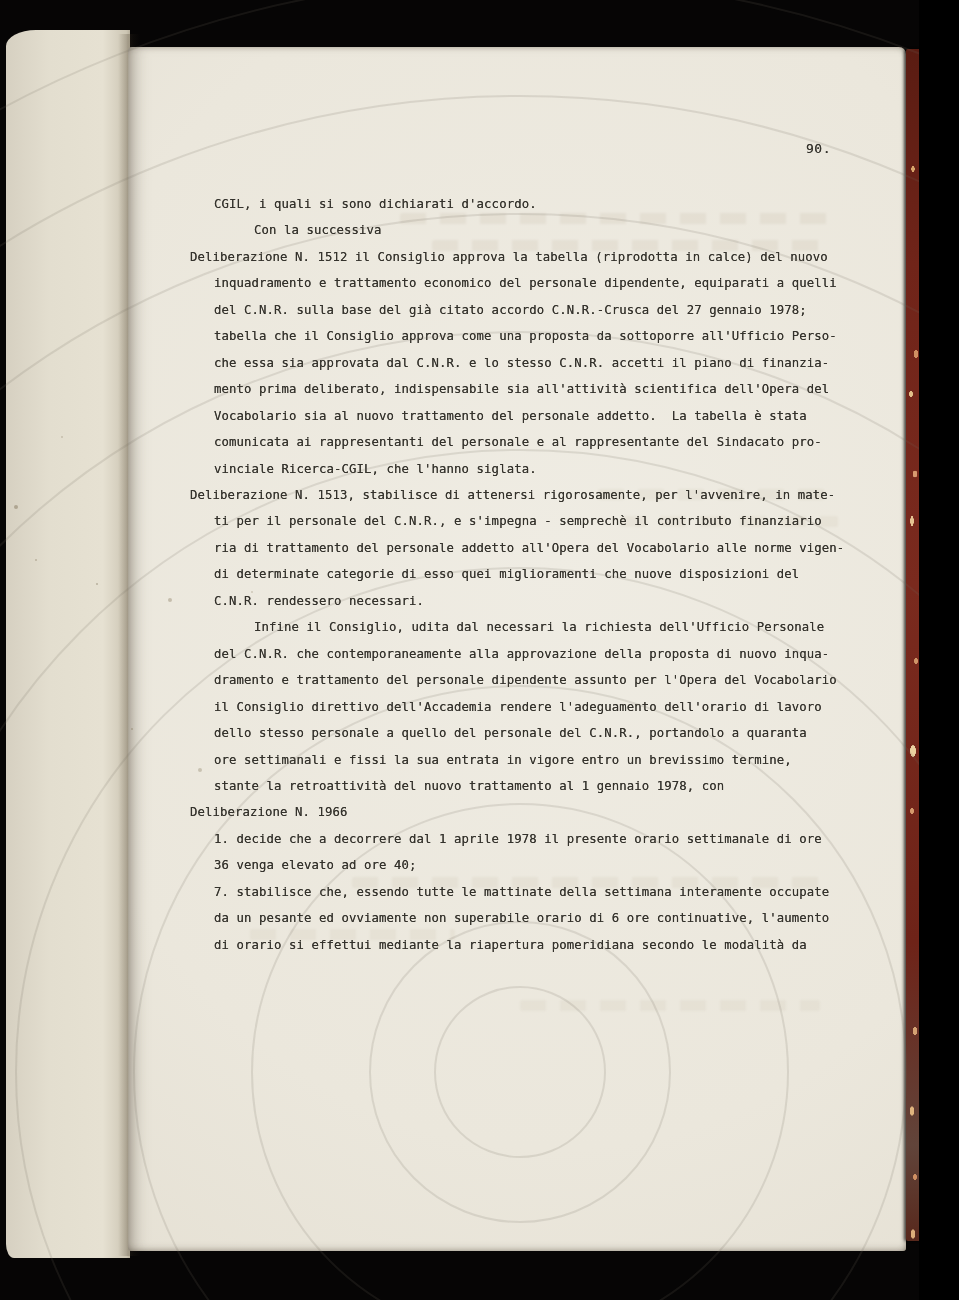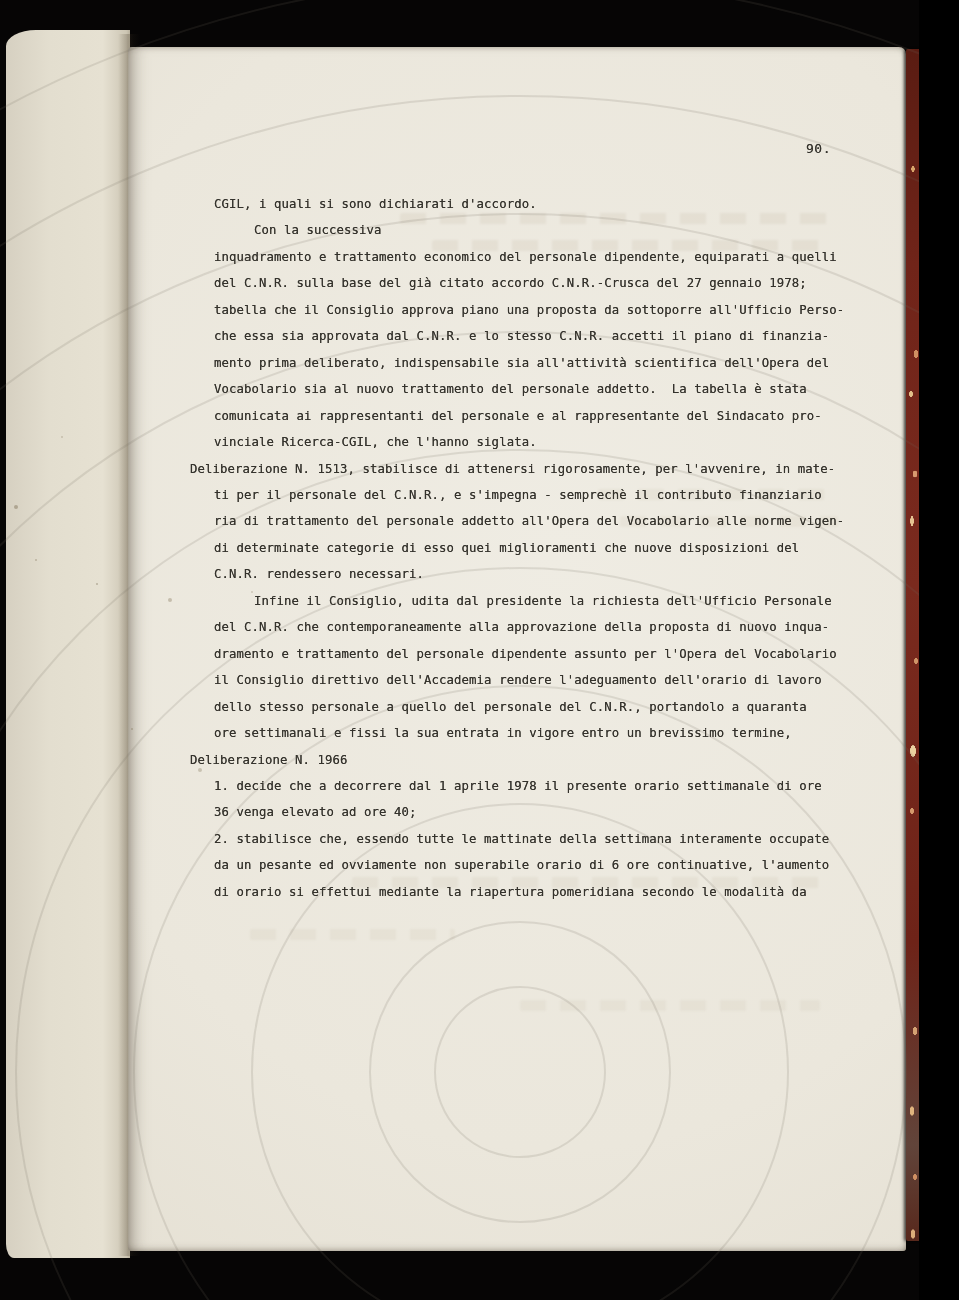--- a/index.html
+++ b/index.html
@@ -116,43 +116,45 @@
   <div class="ghost g6"></div>
   <div class="ghost g7"></div>
 
   <div class="speck"></div>
 
   <div class="page-number">90.</div>
 
   <div class="text-block">
       <div class="line body">CGIL, i quali si sono dichiarati d'accordo.</div>
       <div class="line first">Con la successiva</div>
+      <div class="line flush">Deliberazione N. 1512 il Consiglio approva la tabella (riprodotta in calce) del nuovo</div>
       <div class="line body">inquadramento e trattamento economico del personale dipendente, equiparati a quelli</div>
       <div class="line body">del C.N.R. sulla base del già citato accordo C.N.R.-Crusca del 27 gennaio 1978;</div>
-      <div class="line body">tabella che il Consiglio approva piano una proposta da sottoporre all'Ufficio Perso-</div>
+      <div class="line body">tabella che il Consiglio approva come una proposta da sottoporre all'Ufficio Perso-</div>
       <div class="line body">che essa sia approvata dal C.N.R. e lo stesso C.N.R. accetti il piano di finanzia-</div>
       <div class="line body">mento prima deliberato, indispensabile sia all'attività scientifica dell'Opera del</div>
       <div class="line body">Vocabolario sia al nuovo trattamento del personale addetto.  La tabella è stata</div>
       <div class="line body">comunicata ai rappresentanti del personale e al rappresentante del Sindacato pro-</div>
       <div class="line body">vinciale Ricerca-CGIL, che l'hanno siglata.</div>
       <div class="line flush">Deliberazione N. 1513, stabilisce di attenersi rigorosamente, per l'avvenire, in mate-</div>
       <div class="line body">ti per il personale del C.N.R., e s'impegna - semprechè il contributo finanziario</div>
       <div class="line body">ria di trattamento del personale addetto all'Opera del Vocabolario alle norme vigen-</div>
       <div class="line body">di determinate categorie di esso quei miglioramenti che nuove disposizioni del</div>
       <div class="line body">C.N.R. rendessero necessari.</div>
-      <div class="line first">Infine il Consiglio, udita dal presidente la richiesta dell'Ufficio Personale</div>
+      <div class="line first">Infine il Consiglio, udita dal necessari la richiesta dell'Ufficio Personale</div>
       <div class="line body">del C.N.R. che contemporaneamente alla approvazione della proposta di nuovo inqua-</div>
       <div class="line body">dramento e trattamento del personale dipendente assunto per l'Opera del Vocabolario</div>
       <div class="line body">il Consiglio direttivo dell'Accademia rendere l'adeguamento dell'orario di lavoro</div>
       <div class="line body">dello stesso personale a quello del personale del C.N.R., portandolo a quaranta</div>
       <div class="line body">ore settimanali e fissi la sua entrata in vigore entro un brevissimo termine,</div>
+      <div class="line body">stante la retroattività del nuovo trattamento al 1 gennaio 1978, con</div>
       <div class="line flush">Deliberazione N. 1966</div>
       <div class="line body">1. decide che a decorrere dal 1 aprile 1978 il presente orario settimanale di ore</div>
       <div class="line body">36 venga elevato ad ore 40;</div>
-      <div class="line body">2. stabilisce che, essendo tutte le mattinate della settimana interamente occupate</div>
+      <div class="line body">7. stabilisce che, essendo tutte le mattinate della settimana interamente occupate</div>
       <div class="line body">da un pesante ed ovviamente non superabile orario di 6 ore continuative, l'aumento</div>
       <div class="line body">di orario si effettui mediante la riapertura pomeridiana secondo le modalità da</div>
     </div>
 
   <svg class="watermark" width="959" height="1300" viewBox="0 0 959 1300">
     <g fill="none" stroke="#6e685c" stroke-opacity="0.16" stroke-width="2">
       <circle cx="520" cy="1072" r="85"></circle>
       <circle cx="520" cy="1072" r="150"></circle>
       <circle cx="520" cy="1072" r="268"></circle>
       <circle cx="520" cy="1072" r="386"></circle>

